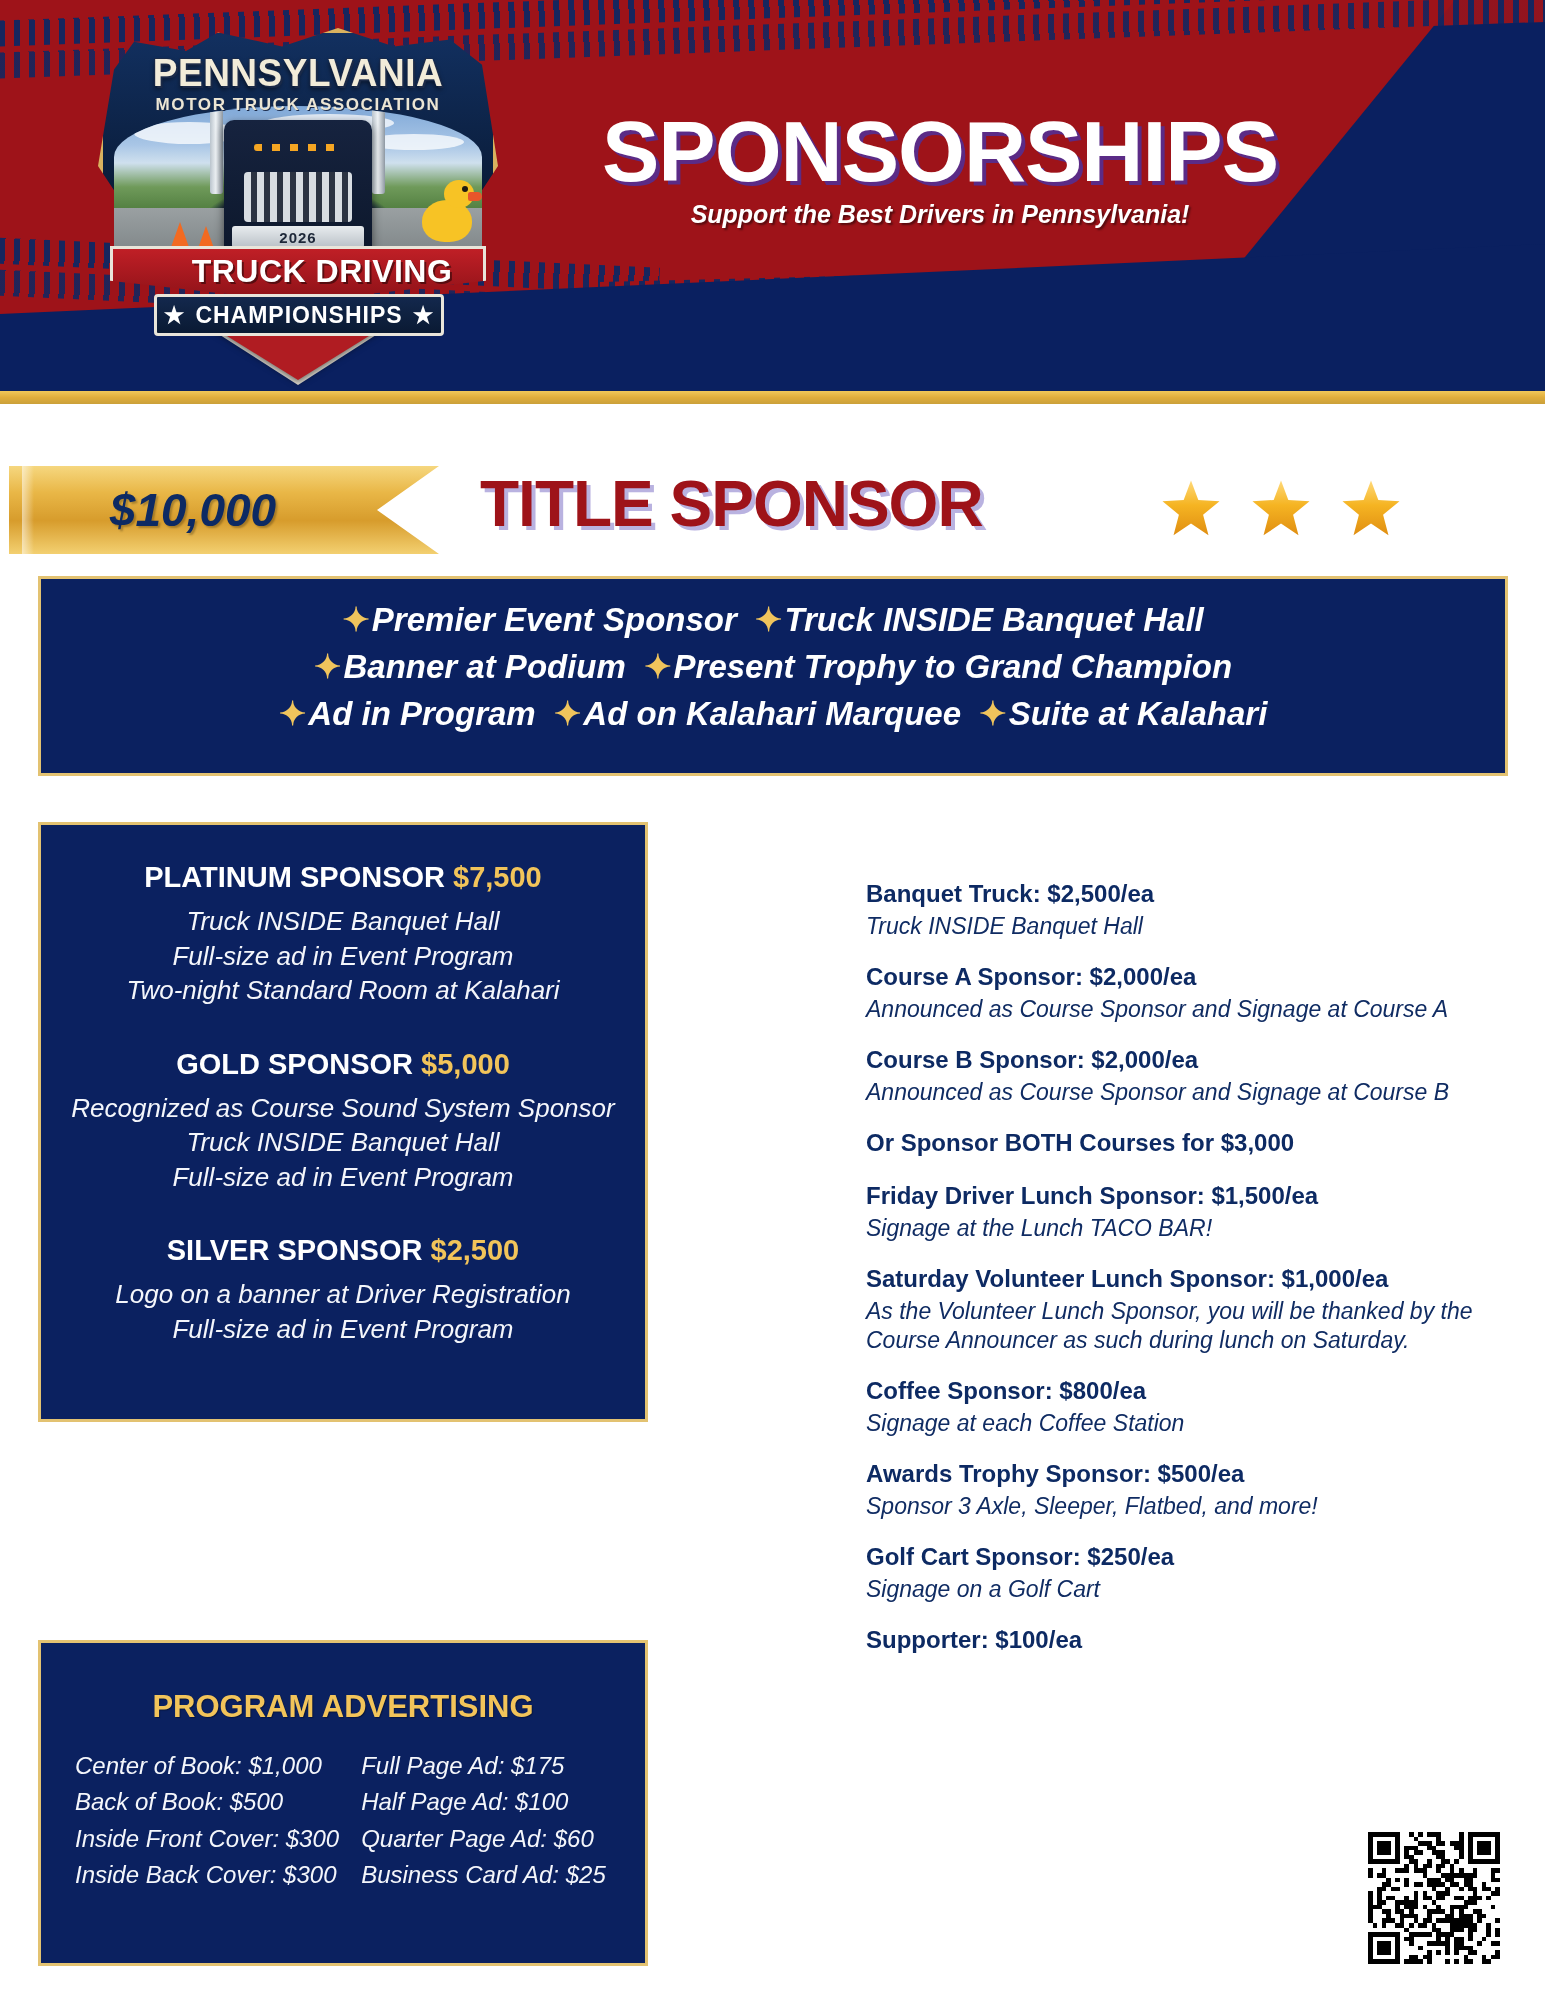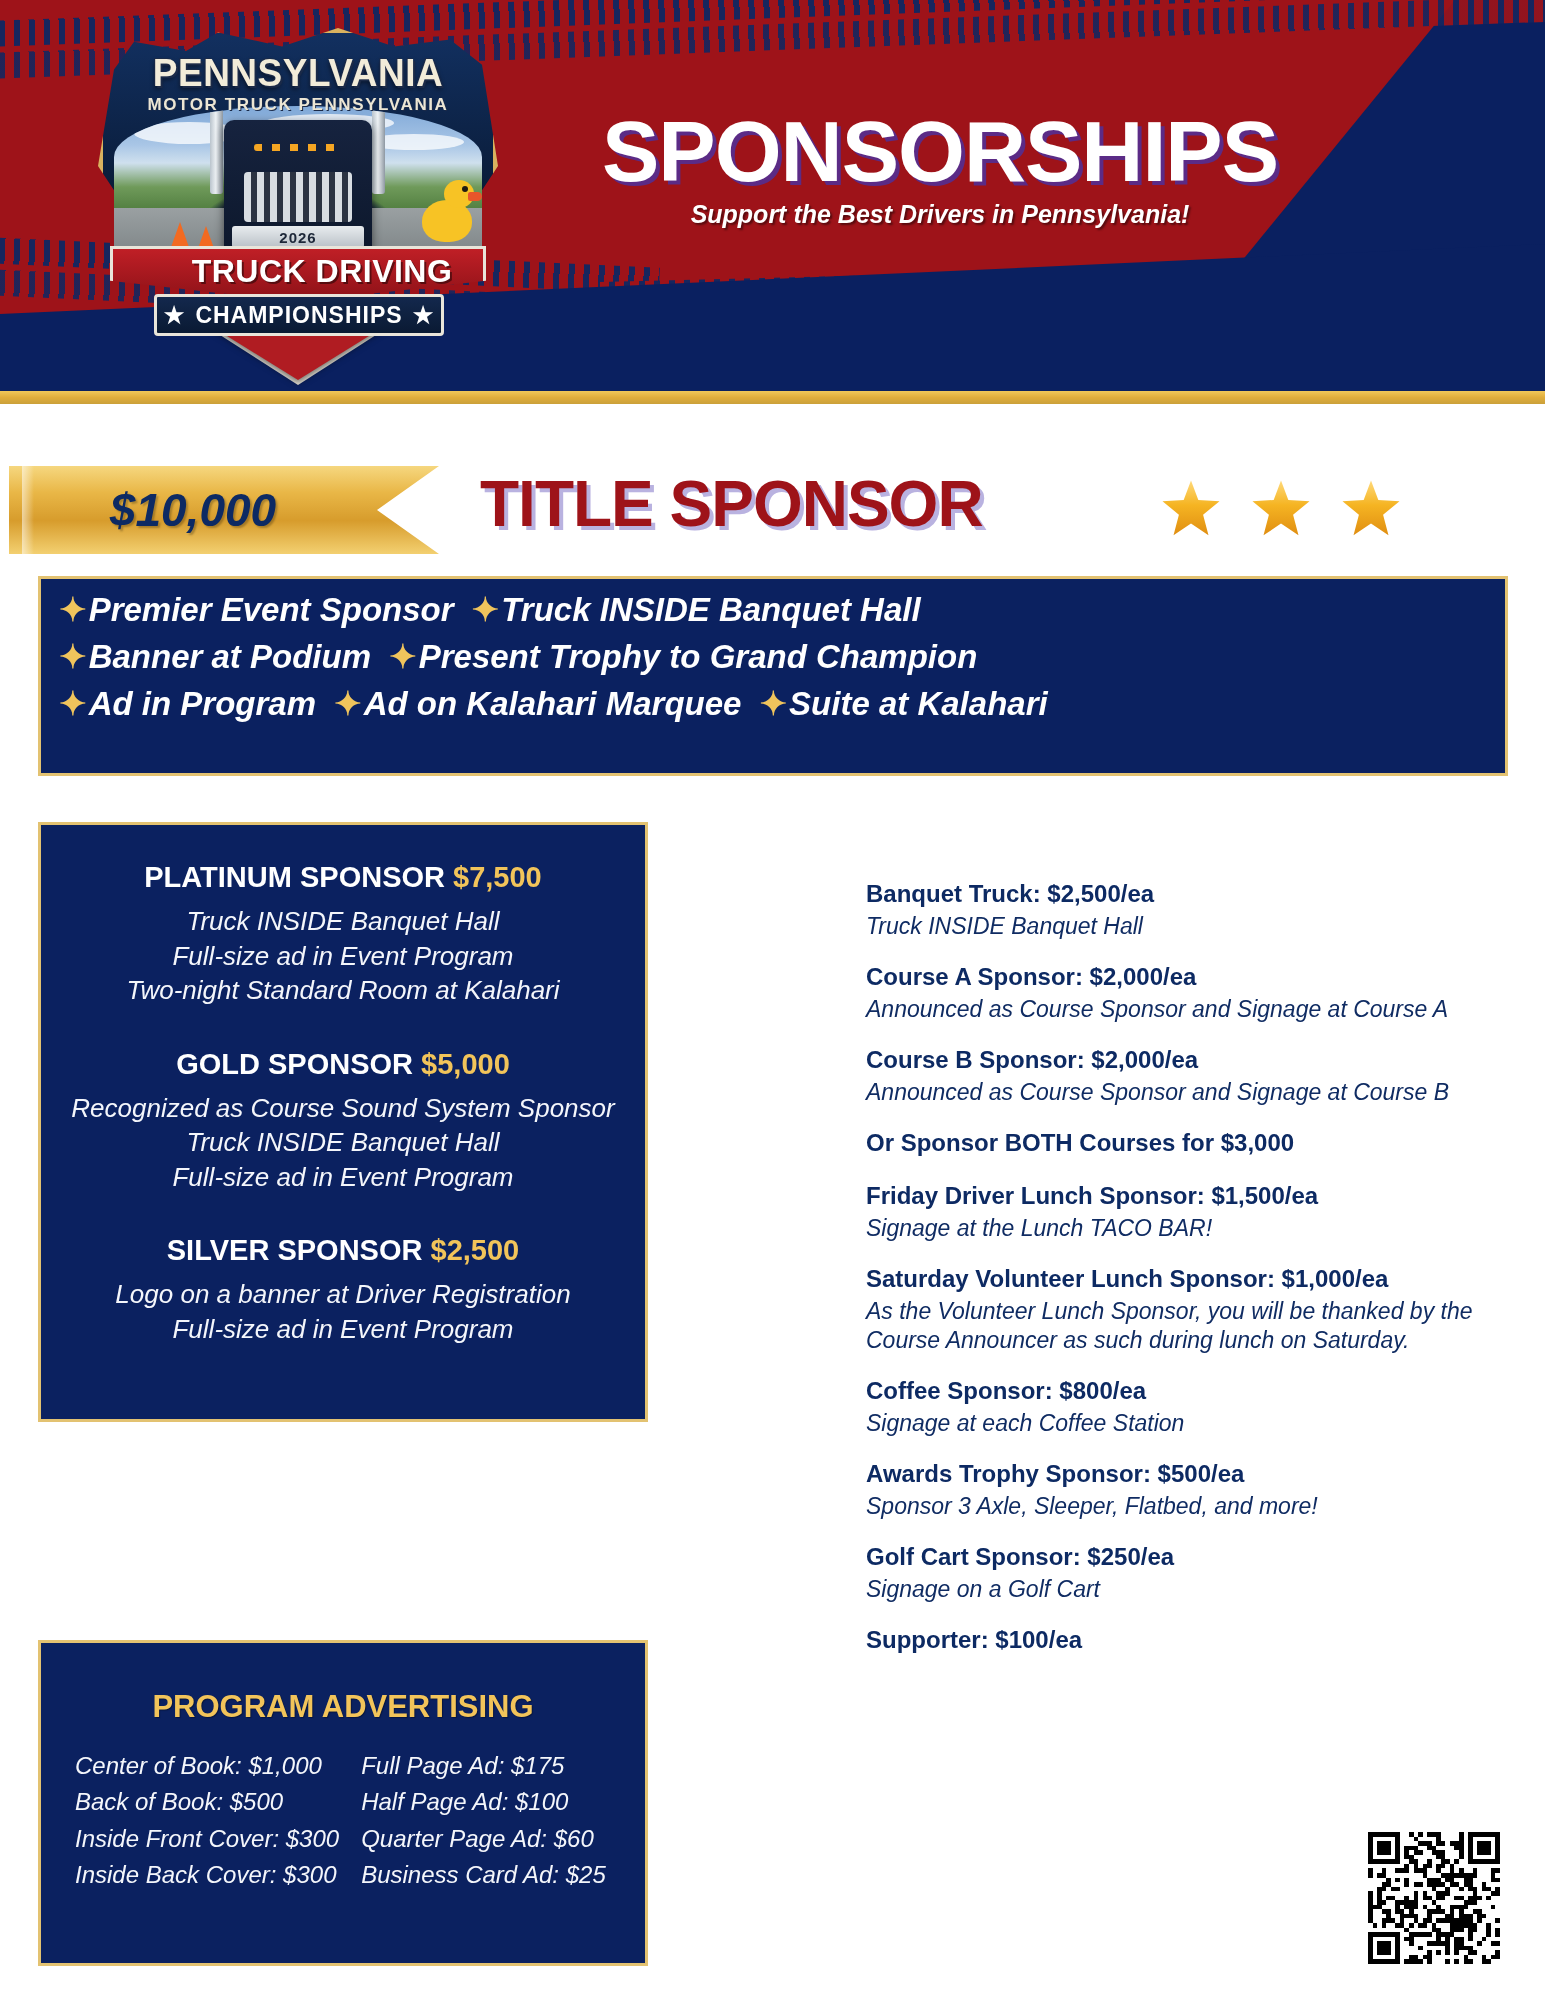--- a/index.html
+++ b/index.html
@@ -250,22 +250,22 @@
   .star { width:62px; height:62px; display:block; }
 
   
   .panel {
     background:#0b2160;
     border:3px solid #e3c271;
     position:absolute;
   }
   .panel-title-box { left:38px; top:576px; width:1470px; height:200px; }
   .tsb-list {
-    padding:8px 18px 0;
-    text-align:left;
+    padding:18px 18px 0;
+    text-align:center;
   }
   .tsb-line {
     font:italic 700 33px/1.42 "Liberation Sans",sans-serif;
     color:#ffffff;
     white-space:nowrap;
   }
   .bullet { color:#f0c45c; font-style:normal; margin-right:2px; }
   .gap { display:inline-block; width:18px; }
 
   
@@ -359,21 +359,21 @@
         <div class="lp-bumper">2026</div>
       </div>
       <div class="lp-cone c1"></div>
       <div class="lp-cone c2"></div>
       <div class="lp-duck">
         <div class="lp-duck-eye"></div>
       </div>
     </div>
 
     <div class="logo-title">PENNSYLVANIA</div>
-    <div class="logo-sub">MOTOR TRUCK PENNSYLVANIA</div>
+    <div class="logo-sub">MOTOR TRUCK ASSOCIATION</div>
 
     <div class="logo-point-w"></div>
     <div class="logo-point"></div>
 
     <div class="logo-banner">
       <span>TRUCK DRIVING</span>
     </div>
     <div class="logo-banner2">
       <span class="lb-star">★</span>
       <span>CHAMPIONSHIPS</span>

